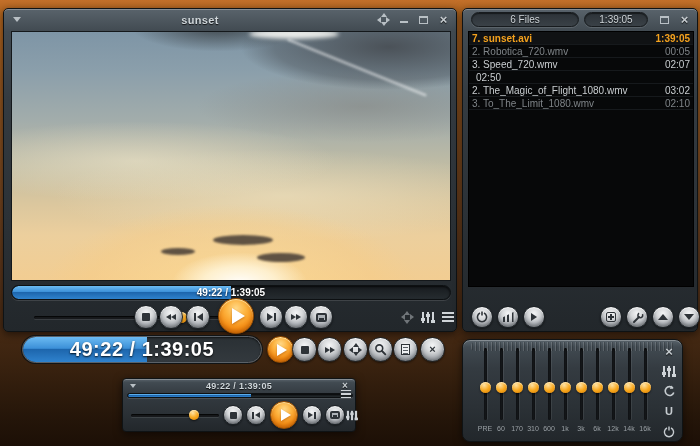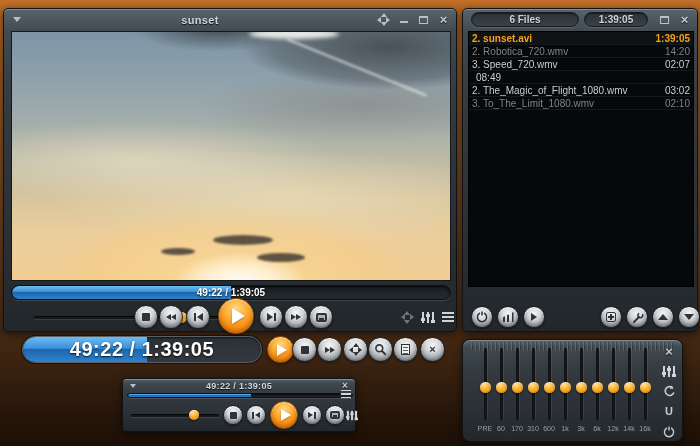--- a/index.html
+++ b/index.html
@@ -88,21 +88,21 @@
   #progress-main{left:7px;top:276px;width:440px;height:15px;position:absolute;}
   #progress-main .ptext{font-size:10px;}
   #main-controls{position:absolute;left:0;top:293px;right:0;height:31px;}
   .cb-s{position:absolute;width:24px;height:24px;top:3px;}
   .cb-b{position:absolute;width:36px;height:36px;top:-4px;z-index:2;}
   .ric{position:absolute;top:8px;width:16px;height:14px;display:flex;align-items:center;justify-content:center;cursor:pointer;}
   
   #playlist-win{left:462px;top:8px;width:236px;height:324px;}
   .hpill{position:absolute;top:3px;height:15px;border-radius:8px;border:1px solid #171b1e;
     background:linear-gradient(180deg,#2c3237,#3a4147);box-shadow:inset 0 1px 1px rgba(0,0,0,.5),0 1px 0 rgba(255,255,255,.12);
-    display:flex;align-items:center;justify-content:center;font-size:10px;font-weight:bold;color:#ced4d8;
+    display:flex;align-items:center;justify-content:center;font-size:10px;font-weight:normal;color:#ced4d8;
     text-shadow:0 1px 1px rgba(0,0,0,.8);}
   #pl-list{position:absolute;left:5px;top:22px;width:226px;height:256px;background:#070809;border:1px solid #000;
     font-size:10px;overflow:hidden;}
   .plrow{display:flex;align-items:center;height:13px;padding:0 3px;border-bottom:1px solid #16191c;cursor:pointer;color:#c9cdd0;}
   .plrow .nm{flex:1;white-space:nowrap;overflow:hidden;}
   .plrow .tm{margin-left:4px;}
   .plrow.playing{color:#f5a21d;background:#101214;font-weight:bold;}
   .plrow.dim{color:#7f8488;align-items:flex-end;}
   #pl-search{position:absolute;left:5px;top:279px;width:226px;height:14px;background:#15181b;border:1px solid #0c0f11;
     color:#8d9499;font-size:10px;display:flex;align-items:center;padding:0 3px;cursor:text;}
@@ -249,33 +249,33 @@
       <span class="winbtns" style="position:absolute;right:6px;top:4px;">
         <span class="wb">
             <span class="maxb"></span>
           </span>
         <span class="wb closex">×</span>
       </span>
     </div>
 
     <div id="pl-list">
       <div class="plrow playing">
-        <span class="nm">2. sunset.avi</span>
+        <span class="nm">7. sunset.avi</span>
         <span class="tm">1:39:05</span>
       </div>
       <div class="plrow dim">
         <span class="nm">2. Robotica_720.wmv</span>
-        <span class="tm">14:20</span>
+        <span class="tm">00:05</span>
       </div>
       <div class="plrow">
         <span class="nm">3. Speed_720.wmv</span>
         <span class="tm">02:07</span>
       </div>
       <div class="plrow">
-        <span class="tm">08:49</span>
+        <span class="tm">02:50</span>
       </div>
       <div class="plrow">
         <span class="nm">2. The_Magic_of_Flight_1080.wmv</span>
         <span class="tm">03:02</span>
       </div>
       <div class="plrow dim">
         <span class="nm">3. To_The_Limit_1080.wmv</span>
         <span class="tm">02:10</span>
       </div>
     </div>

